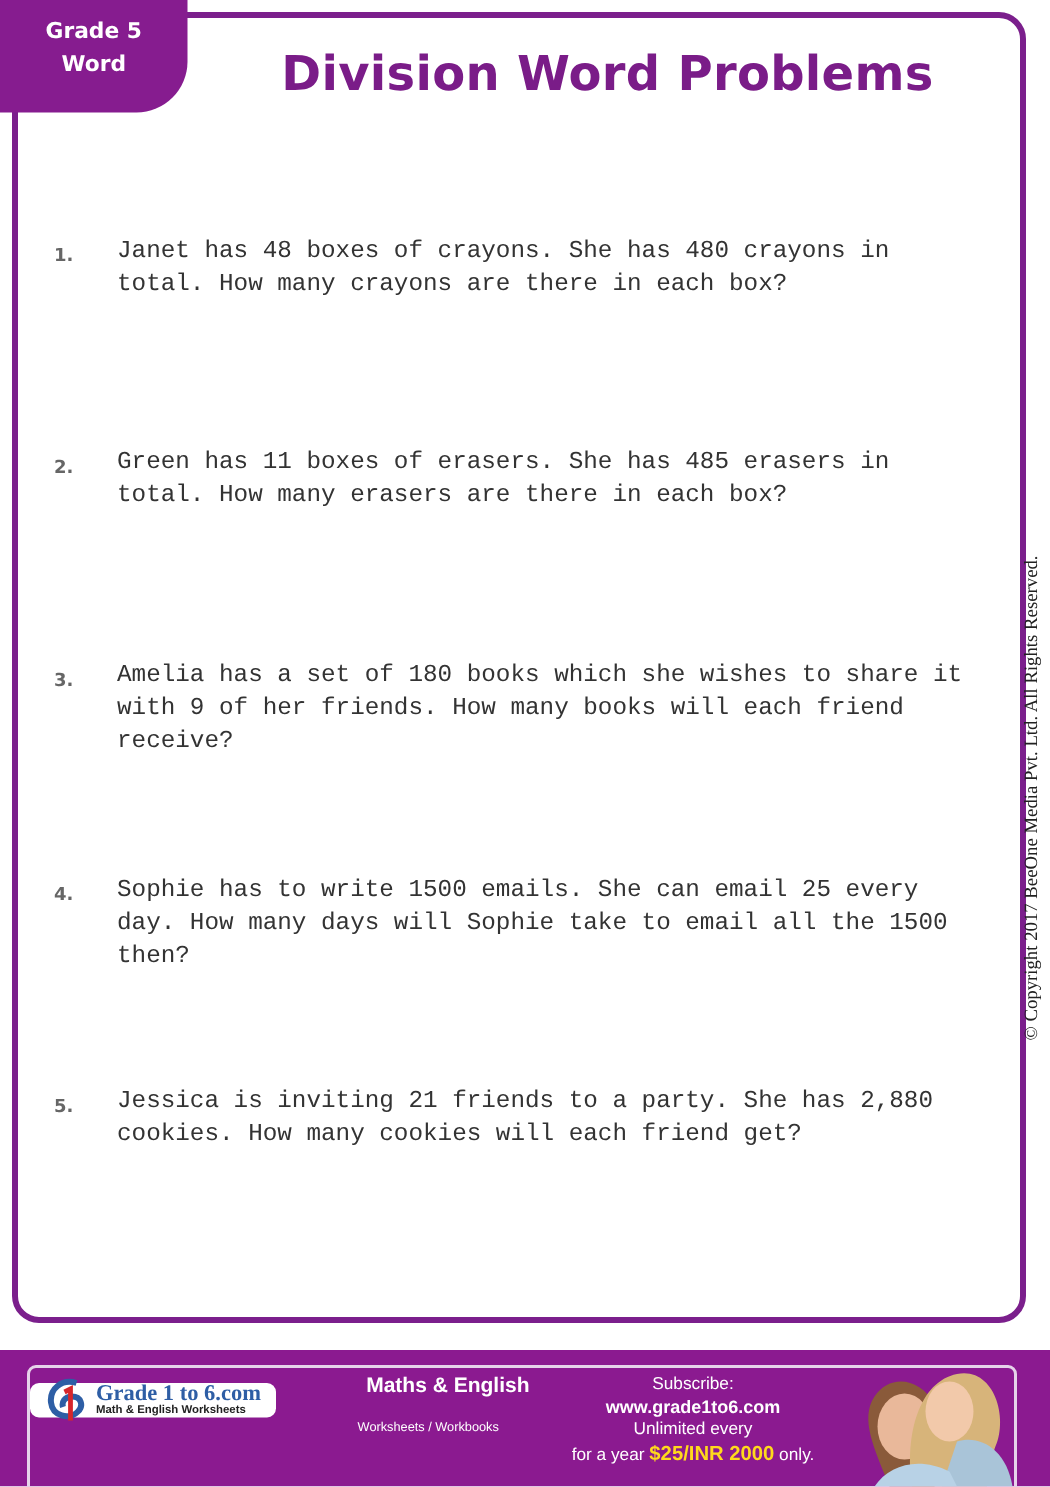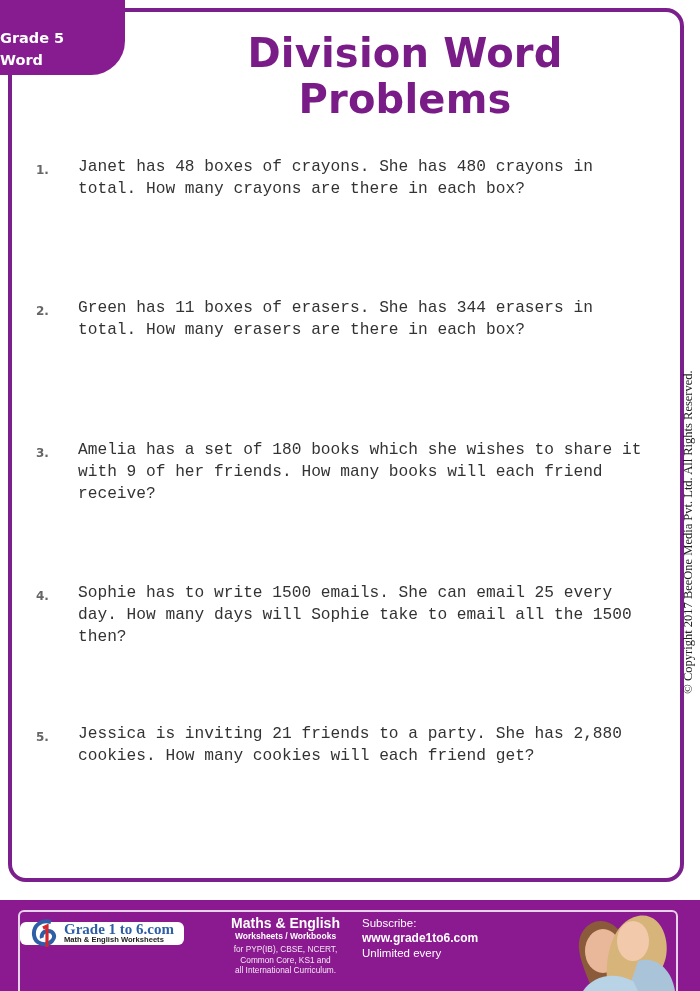--- a/index.html
+++ b/index.html
@@ -8,26 +8,26 @@
     background: #ffffff;
     font-family: "DejaVu Sans", sans-serif;
   }
   .frame {
     position: absolute; left: 8px; top: 8px; width: 676px; height: 874px;
     border: 4px solid #7b1f8c; border-radius: 18px; box-sizing: border-box;
   }
   .grade-tab {
     position: absolute; left: 0; top: 0; width: 125px; height: 75px;
     background: #861c8f; border-bottom-right-radius: 34px;
-    color: #fff; text-align: left; font-weight: bold; font-size: 14.5px;
-    line-height: 22px; padding-top: 27px; box-sizing: border-box;
+    color: #fff; text-align: center; font-weight: bold; font-size: 14.5px;
+    line-height: 22px; padding-top: 10px; box-sizing: border-box;
   }
   .title {
     position: absolute; left: 160px; top: 30px; width: 490px; text-align: center;
-    color: #7a1c88; font-weight: bold; font-size: 40px; letter-spacing: 0.2px;
+    color: #7a1c88; font-weight: bold; font-size: 32px; letter-spacing: 0.2px;
   }
   .question {
     position: absolute; left: 36px; width: 620px; display: flex;
     font-size: 16.2px; line-height: 22px; color: #333;
   }
   .qnum { width: 42px; flex: none; font-size: 12px; color: #666; padding-top: 3px; font-weight: bold; }
   .qtext { flex: 1; font-family: Liberation Mono, monospace; }
   .copyright {
     position: absolute; left: 688px; top: 532px;
     transform: translate(-50%, -50%) rotate(-90deg);
@@ -54,25 +54,25 @@
   }
   .logo-sub {
     position: absolute; left: 44px; top: 13px; font-size: 7.6px; color: #222; white-space: nowrap;
     font-family: "Liberation Sans", sans-serif;
     font-weight: bold;
   }
   .mid-col {
     position: absolute; left: 218px; top: 16px; width: 135px; text-align: center; color: #fff;
     font-family: "Liberation Sans", sans-serif;
   }
-  .mid-head { font-weight: bold; font-size: 14px; line-height: 15px; }
-  .mid-sub { font-weight: bold; font-size: 8.5px; line-height: 11px; }
+  .mid-head { font-weight: bold; font-size: 14px; line-height: 15px; text-align: right; }
+  .mid-sub { font-weight: normal; font-size: 8.5px; line-height: 11px; margin-top: 15px; }
   .mid-body { font-size: 8.3px; line-height: 10.5px; margin-top: 2px; color: #f2e6f4; }
   .sub-col {
-    position: absolute; left: 362px; top: 16px; width: 200px; text-align: left; color: #fff;
+    position: absolute; left: 362px; top: 16px; width: 200px; text-align: center; color: #fff;
     font-family: "Liberation Sans", sans-serif; font-size: 11.5px; line-height: 15px;
   }
   .sub-url { font-weight: bold; font-size: 12px; }
   .price { color: #ffd91c; font-weight: bold; font-size: 13.5px; }
   .photo {
     position: absolute; left: 553px; top: 6px; width: 126px; height: 85px; overflow: hidden;
   }
 </style>
 </head>
 <body>
@@ -85,21 +85,21 @@
 </div>
 
 <div class="title">Division Word Problems</div>
 
 <div class="question" style="top:156px">
   <span class="qnum">1.</span>
   <span class="qtext">Janet has 48 boxes of crayons.  She has 480 crayons in total. How many crayons are there in each box?</span>
 </div>
 <div class="question" style="top:297px">
   <span class="qnum">2.</span>
-  <span class="qtext">Green has 11 boxes of erasers. She has 344 erasers in total. How many erasers are there in each box?</span>
+  <span class="qtext">Green has 11 boxes of erasers. She has 485 erasers in total. How many erasers are there in each box?</span>
 </div>
 <div class="question" style="top:439px">
   <span class="qnum">3.</span>
   <span class="qtext">Amelia has a set of 180 books which she wishes to share it with 9 of her friends. How many books will each friend receive?</span>
 </div>
 <div class="question" style="top:582px">
   <span class="qnum">4.</span>
   <span class="qtext">Sophie has to write 1500 emails. She can email 25 every day. How many days will Sophie take to email all the 1500 then?</span>
 </div>
 <div class="question" style="top:723px">
@@ -117,31 +117,27 @@
       <path d="M20 4 C10 1 2 8 3 17 C4 26 15 29 21 23 C25 19 23 13 17 13 C12 13 10 17 11 20" fill="none" stroke="#2e5ea5" stroke-width="4"></path>
       <path d="M12 10 L16 8 L16 29" fill="none" stroke="#d7262b" stroke-width="3.2"></path>
     </svg>
     <div class="logo-name">Grade 1 to 6.com</div>
     <div class="logo-sub">Math &amp; English Worksheets</div>
   </div>
 
   <div class="mid-col">
     <div class="mid-head">Maths &amp; English</div>
     <div class="mid-sub">Worksheets / Workbooks</div>
-    <div class="mid-body">
-      <div>for PYP(IB), CBSE, NCERT,</div>
-      <div>Common Core, KS1 and</div>
-      <div>all International Curriculum.</div>
-    </div>
   </div>
 
   <div class="sub-col">
     <div>Subscribe:</div>
     <div class="sub-url">www.grade1to6.com</div>
     <div>Unlimited every</div>
+    <div><span>for a year </span><span class="price">$25/INR 2000</span><span> only.</span></div>
   </div>
 
   <svg class="photo" viewBox="0 0 126 85">
     <path d="M40 85 C30 60 20 40 30 25 C40 10 60 12 70 30 L70 85 Z" fill="#8a5a3a"></path>
     <ellipse cx="50" cy="45" rx="18" ry="22" fill="#e9b89a"></ellipse>
     <path d="M55 85 C50 50 60 15 85 10 C110 5 120 40 110 60 L105 85 Z" fill="#d7b47a"></path>
     <ellipse cx="80" cy="35" rx="16" ry="20" fill="#f2c9aa"></ellipse>
     <path d="M85 55 C100 50 118 60 122 85 L75 85 Z" fill="#a9c4d8"></path>
     <path d="M30 85 C40 70 60 65 80 75 L85 85 Z" fill="#b8d2e6"></path>
   </svg>

